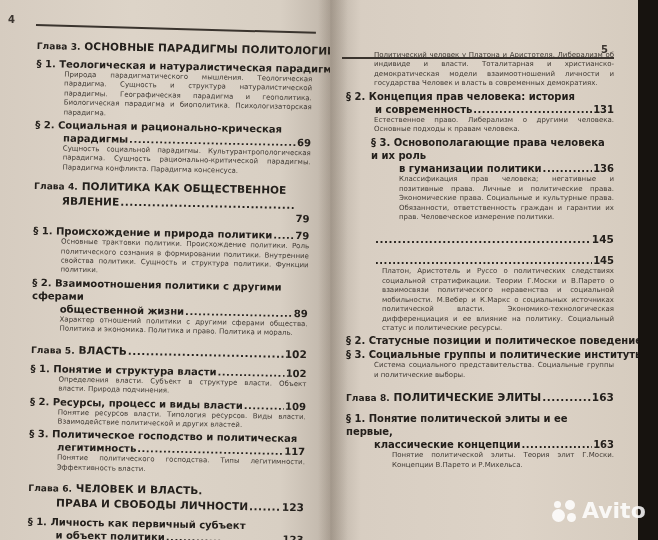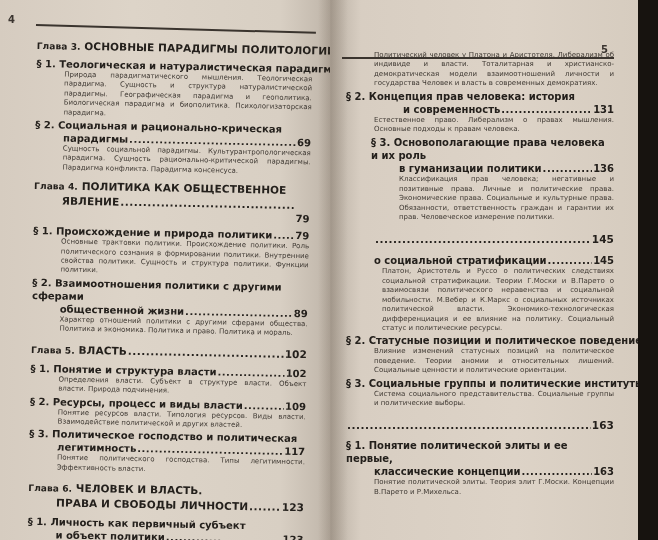--- a/index.html
+++ b/index.html
@@ -183,26 +183,26 @@
 
   <div class="page page-right">
     <div class="pagenum" style="left:271px; top:44px;">5</div>
     <div class="rule" style="left:12px; top:57px; width:272px;"></div>
 
     <div class="toc" style="left:16px; top:51px; width:268px;">
       <div class="desc" style="margin-left:28px;">Политический человек у Платона и Аристотеля. Либерализм об индивиде и власти. Тоталитарная и христианско-демократическая модели взаимоотношений личности и государства Человек и власть в современных демократиях.</div>
 
       <div style="margin-top:1px;">
         <div class="sec"><span>§ 2.</span> <span>Концепция прав человека: история</span></div>
-        <div class="sec lead" style="margin-left:28px;padding-left:29px;">
+        <div class="sec lead" style="padding-left:29px;">
             <span class="t">и современность</span>
             <span class="dots"></span>
             <span class="pg">131</span>
           </div>
-        <div class="desc" style="margin-left:28px;">Естественное право. Либерализм о правах мышления. Основные подходы к правам человека.</div>
+        <div class="desc" style="margin-left:28px;">Естественное право. Либерализм о другими человека. Основные подходы к правам человека.</div>
       </div>
 
       <div style="margin-top:2px;margin-left:25px;">
         <div class="sec"><span>§ 3.</span> <span>Основополагающие права человека и их роль</span></div>
         <div class="sec lead" style="margin-left:28px;">
             <span class="t">в гуманизации политики</span>
             <span class="dots"></span>
             <span class="pg">136</span>
           </div>
         <div class="desc" style="margin-left:28px;">Классификация прав человека; негативные и позитивные права. Личные и политические права. Экономические права. Социальные и культурные права. Обязанности, ответственность граждан и гарантии их прав. Человеческое измерение политики.</div>
@@ -210,57 +210,65 @@
 
       <div style="margin-top:10px;">
         <div class="ch lead" style="margin-left:28px;">
             <span class="dots"></span>
             <span class="pg">145</span>
           </div>
       </div>
 
       <div style="margin-top:8px;">
         <div class="sec lead" style="margin-left:28px;">
-            <span class="t">о социальной стратификации</span>
             <span class="dots"></span>
             <span class="pg">145</span>
           </div>
         <div class="desc" style="margin-left:36px;">Платон, Аристотель и Руссо о политических следствиях социальной стратификации. Теории Г.Моски и В.Парето о взаимосвязи политического неравенства и социальной мобильности. М.Вебер и К.Маркс о социальных источниках политической власти. Экономико-технологическая дифференциация и ее влияние на политику. Социальный статус и политические ресурсы.</div>
       </div>
 
       <div style="margin-top:1px;">
         <div class="sec lead">
             <span class="t"><span>§ 2.</span> <span>Статусные позиции и политическое поведение</span></span>
             <span class="dots"></span>
           </div>
-        <div class="desc" style="margin-left:28px;">Влияние изменений статусных позиций на политическое поведение. Теории аномии и относительных лишений. Социальные ценности и политические ориентации.</div>
       </div>
 
       <div style="margin-top:1px;">
         <div class="sec lead">
             <span class="t"><span>§ 3.</span> <span>Социальные группы и политические институты</span></span>
             <span class="dots"></span>
           </div>
         <div class="desc" style="margin-left:28px;">Система социального представительства. Социальные группы и политические выборы.</div>
       </div>
 
       <div class="ch lead" style="margin-top:10px;">
+        <span class="t"><span class="lbl">Глава 8.</span> <span>ПОЛИТИЧЕСКИЕ ЭЛИТЫ</span></span>
         <span class="dots"></span>
         <span class="pg">163</span>
       </div>
 
       <div style="margin-top:7px;">
         <div class="sec"><span>§ 1.</span> <span>Понятие политической элиты и ее первые,</span></div>
         <div class="sec lead" style="margin-left:28px;justify-content:space-between;">
             <span class="t">классические концепции</span>
             <span class="dots"></span>
             <span class="pg">163</span>
           </div>
-        <div class="desc" style="margin-left:28px;">Понятие политической элиты. Теория элит Г.Моски. Концепции В.Парето и Р.Михельса.</div>
+        <div class="desc" style="margin-left:46px;">Понятие политической элиты. Теория элит Г.Моски. Концепции В.Парето и Р.Михельса.</div>
       </div>
 
     </div>
   </div>
 
   <div class="gutter-shadow"></div>
   <div class="right-edge"></div>
 
+  <div class="watermark">
+    <div class="wm-dots">
+      <span style="left:0; top:10px; width:13px; height:13px;"></span>
+      <span style="left:13px; top:1px; width:10px; height:10px;"></span>
+      <span style="left:2px; top:2px; width:7px; height:7px;"></span>
+      <span style="left:15px; top:14px; width:9px; height:9px;"></span>
+    </div>
+    <span>Avito</span>
+  </div>
 </div>
 
 </body></html>

